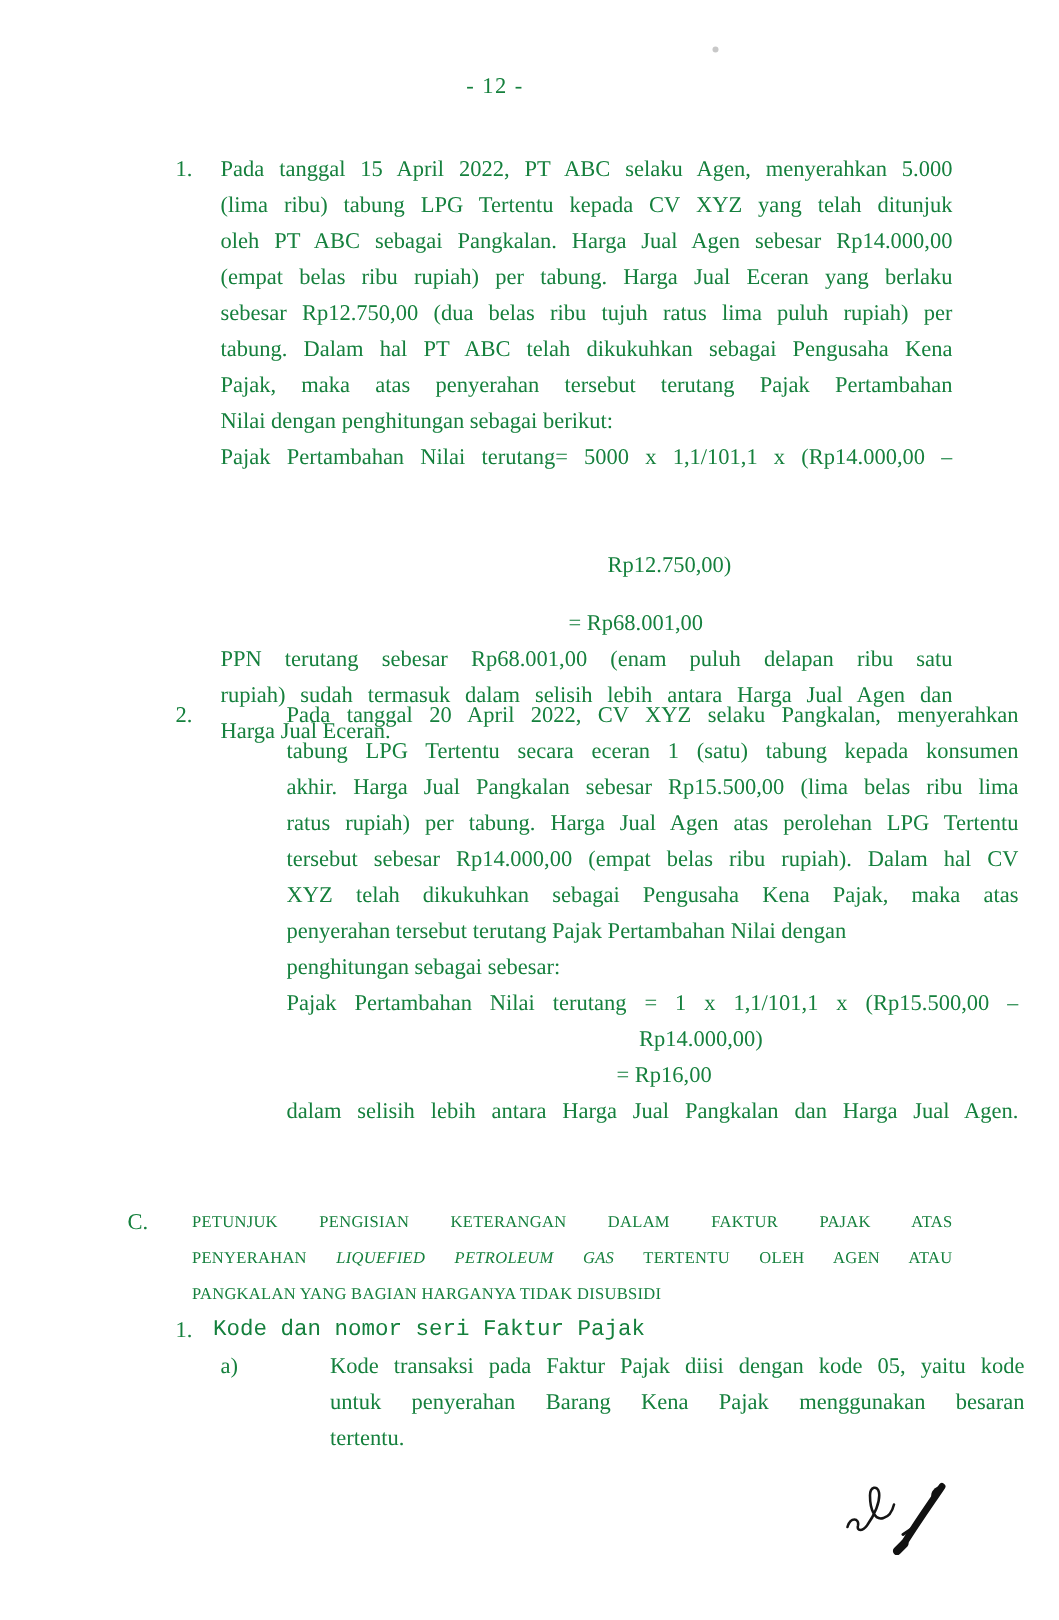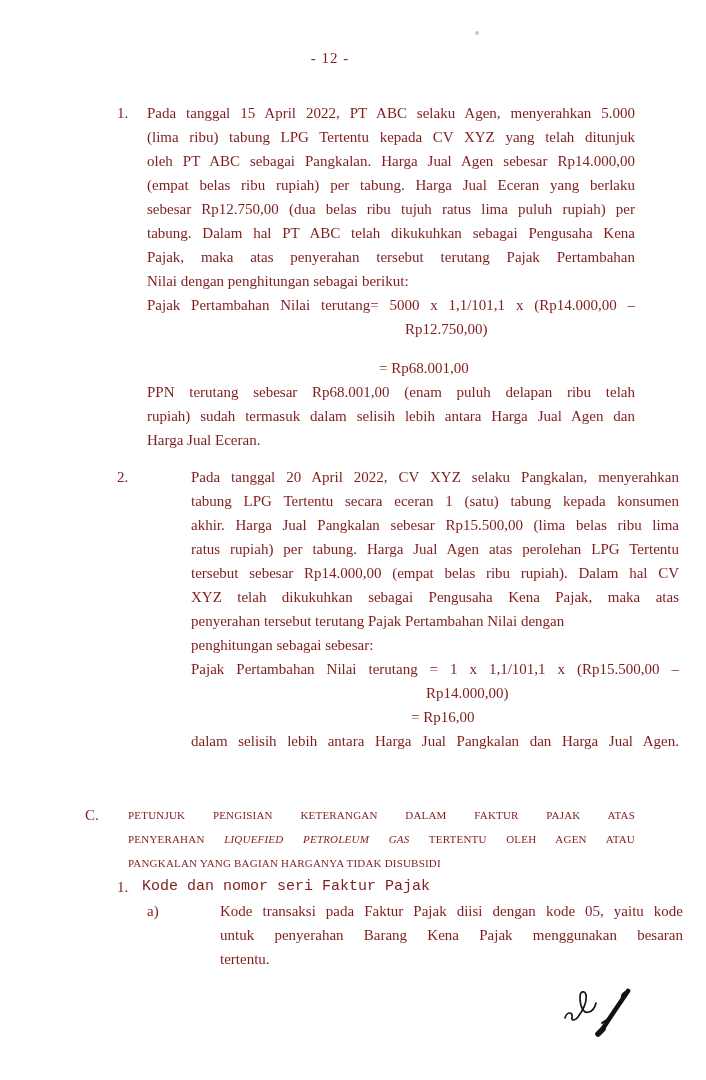--- a/index.html
+++ b/index.html
@@ -2,21 +2,21 @@
 <html><head>
 <meta charset="utf-8">
 <style>
   html, body { margin: 0; padding: 0; background: #ffffff; }
   .page {
     position: relative;
     width: 706px;
     height: 1080px;
     background: #ffffff;
     font-family: "Liberation Serif", "DejaVu Serif", serif;
-    color: #7f1d1d;
+    color: #15803d;
     overflow: hidden;
   }
   .pagenum {
     position: absolute;
     left: 0; top: 50px; width: 660px;
     text-align: center;
     font-size: 15px;
     letter-spacing: 1px;
   }
   .block { position: absolute; }
@@ -32,21 +32,21 @@
     line-height: 24px;
     height: 24px;
     text-align: justify;
     text-align-last: justify;
     -moz-text-align-last: justify;
     overflow: hidden;
   }
   .ln.end { text-align-last: left; -moz-text-align-last: left; }
   .caps { font-size: 11px; letter-spacing: 0.2px; margin-left: 16px; }
   .it { font-style: italic; }
-  .ind-c1 { padding-left: 258px; }
+  .ind-c1 { padding-left: 258px; margin-top: 48px; }
   .ind-r1 { padding-left: 232px; margin-top: 15px; }
   .ind-c2 { padding-left: 235px; }
   .ind-r2 { padding-left: 220px; }
   .speck {
     position: absolute;
     left: 475px; top: 31px;
     width: 4px; height: 4px;
     border-radius: 50%;
     background: #9a9a9a;
     opacity: 0.55;
@@ -69,21 +69,21 @@
       <div class="ln">(lima ribu) tabung LPG Tertentu kepada CV XYZ yang telah ditunjuk</div>
       <div class="ln">oleh PT ABC sebagai Pangkalan. Harga Jual Agen sebesar Rp14.000,00</div>
       <div class="ln">(empat belas ribu rupiah) per tabung. Harga Jual Eceran yang berlaku</div>
       <div class="ln">sebesar Rp12.750,00 (dua belas ribu tujuh ratus lima puluh rupiah) per</div>
       <div class="ln">tabung. Dalam hal PT ABC telah dikukuhkan sebagai Pengusaha Kena</div>
       <div class="ln">Pajak, maka atas penyerahan tersebut terutang Pajak Pertambahan</div>
       <div class="ln end">Nilai dengan penghitungan sebagai berikut:</div>
       <div class="ln">Pajak Pertambahan Nilai terutang= 5000 x 1,1/101,1 x (Rp14.000,00 –</div>
       <div class="ln end ind-c1">Rp12.750,00)</div>
       <div class="ln end ind-r1">= Rp68.001,00</div>
-      <div class="ln">PPN terutang sebesar Rp68.001,00 (enam puluh delapan ribu telah</div>
+      <div class="ln">PPN terutang sebesar Rp68.001,00 (enam puluh delapan ribu satu</div>
       <div class="ln">rupiah) sudah termasuk dalam selisih lebih antara Harga Jual Agen dan</div>
       <div class="ln end">Harga Jual Eceran.</div>
     </div>
   </section>
 
   <section class="block" style="left:117px; top:465px; width:518px; height:312px;">
     <div class="mk" style="left:0; top:0;">2.</div>
     <div class="col" style="left:30px; top:0; width:488px;margin-left:44px;">
       <div class="ln">Pada tanggal 20 April 2022, CV XYZ selaku Pangkalan, menyerahkan</div>
       <div class="ln">tabung LPG Tertentu secara eceran 1 (satu) tabung kepada konsumen</div>

